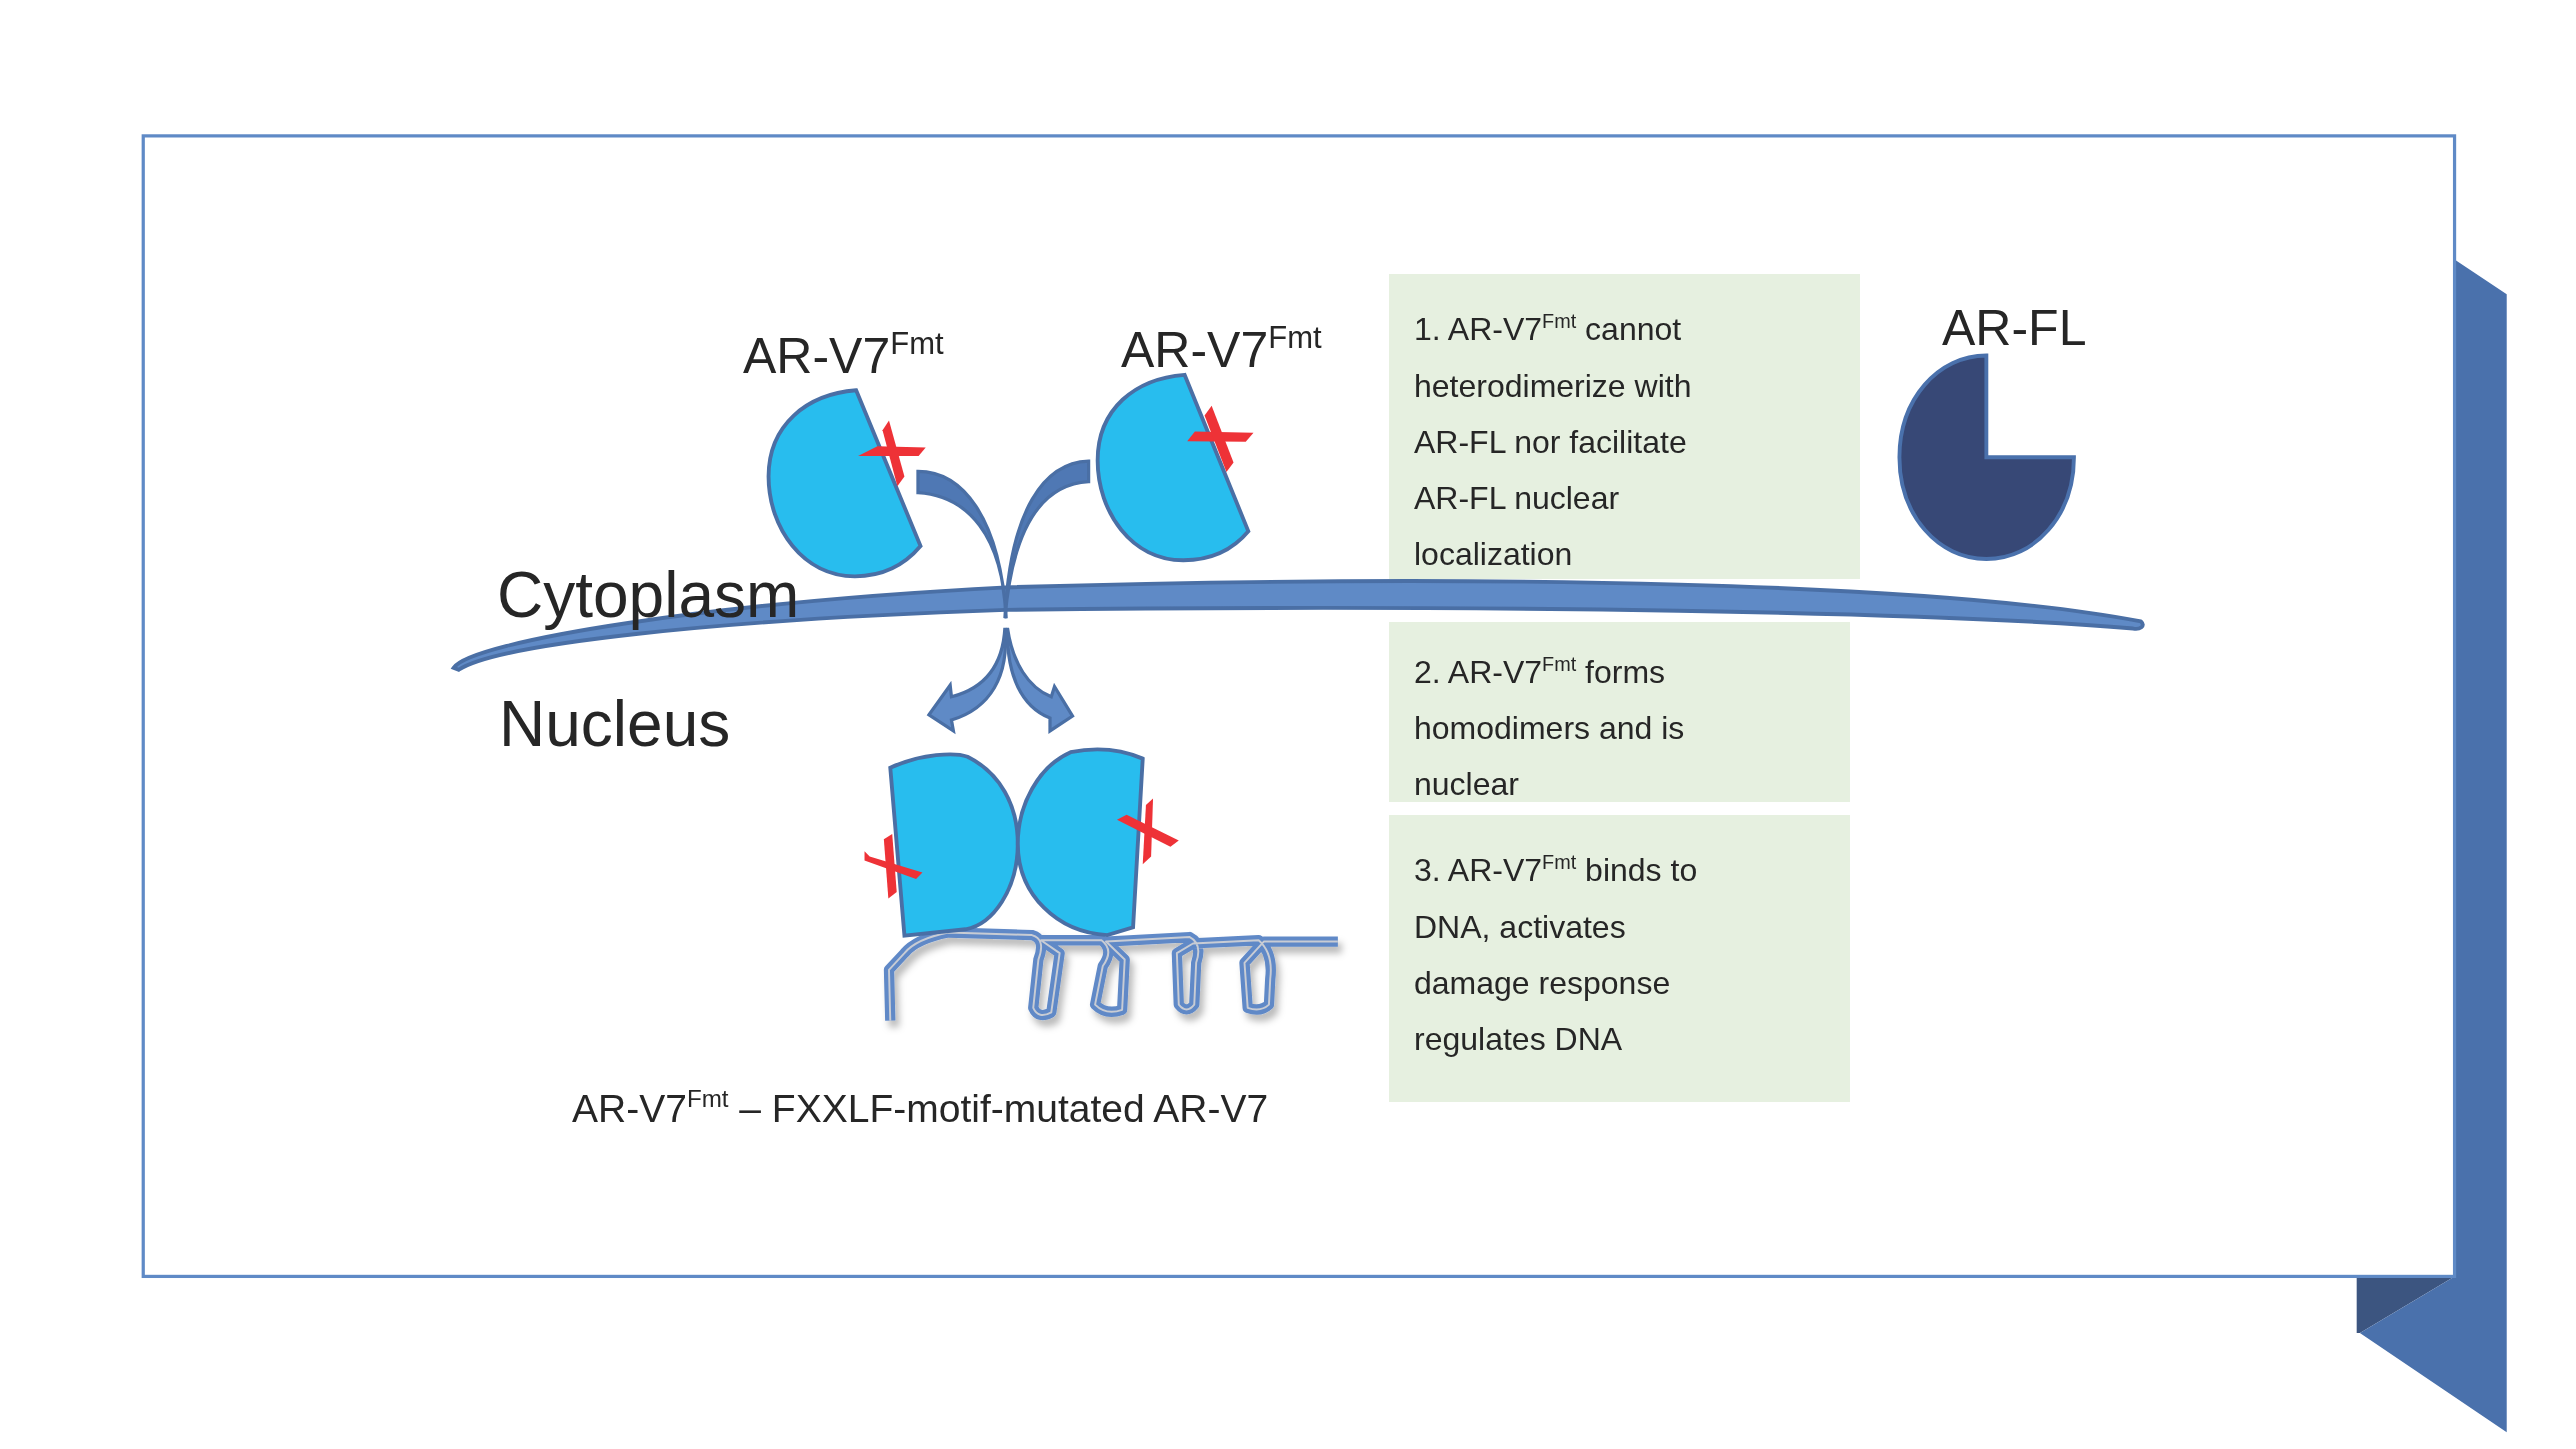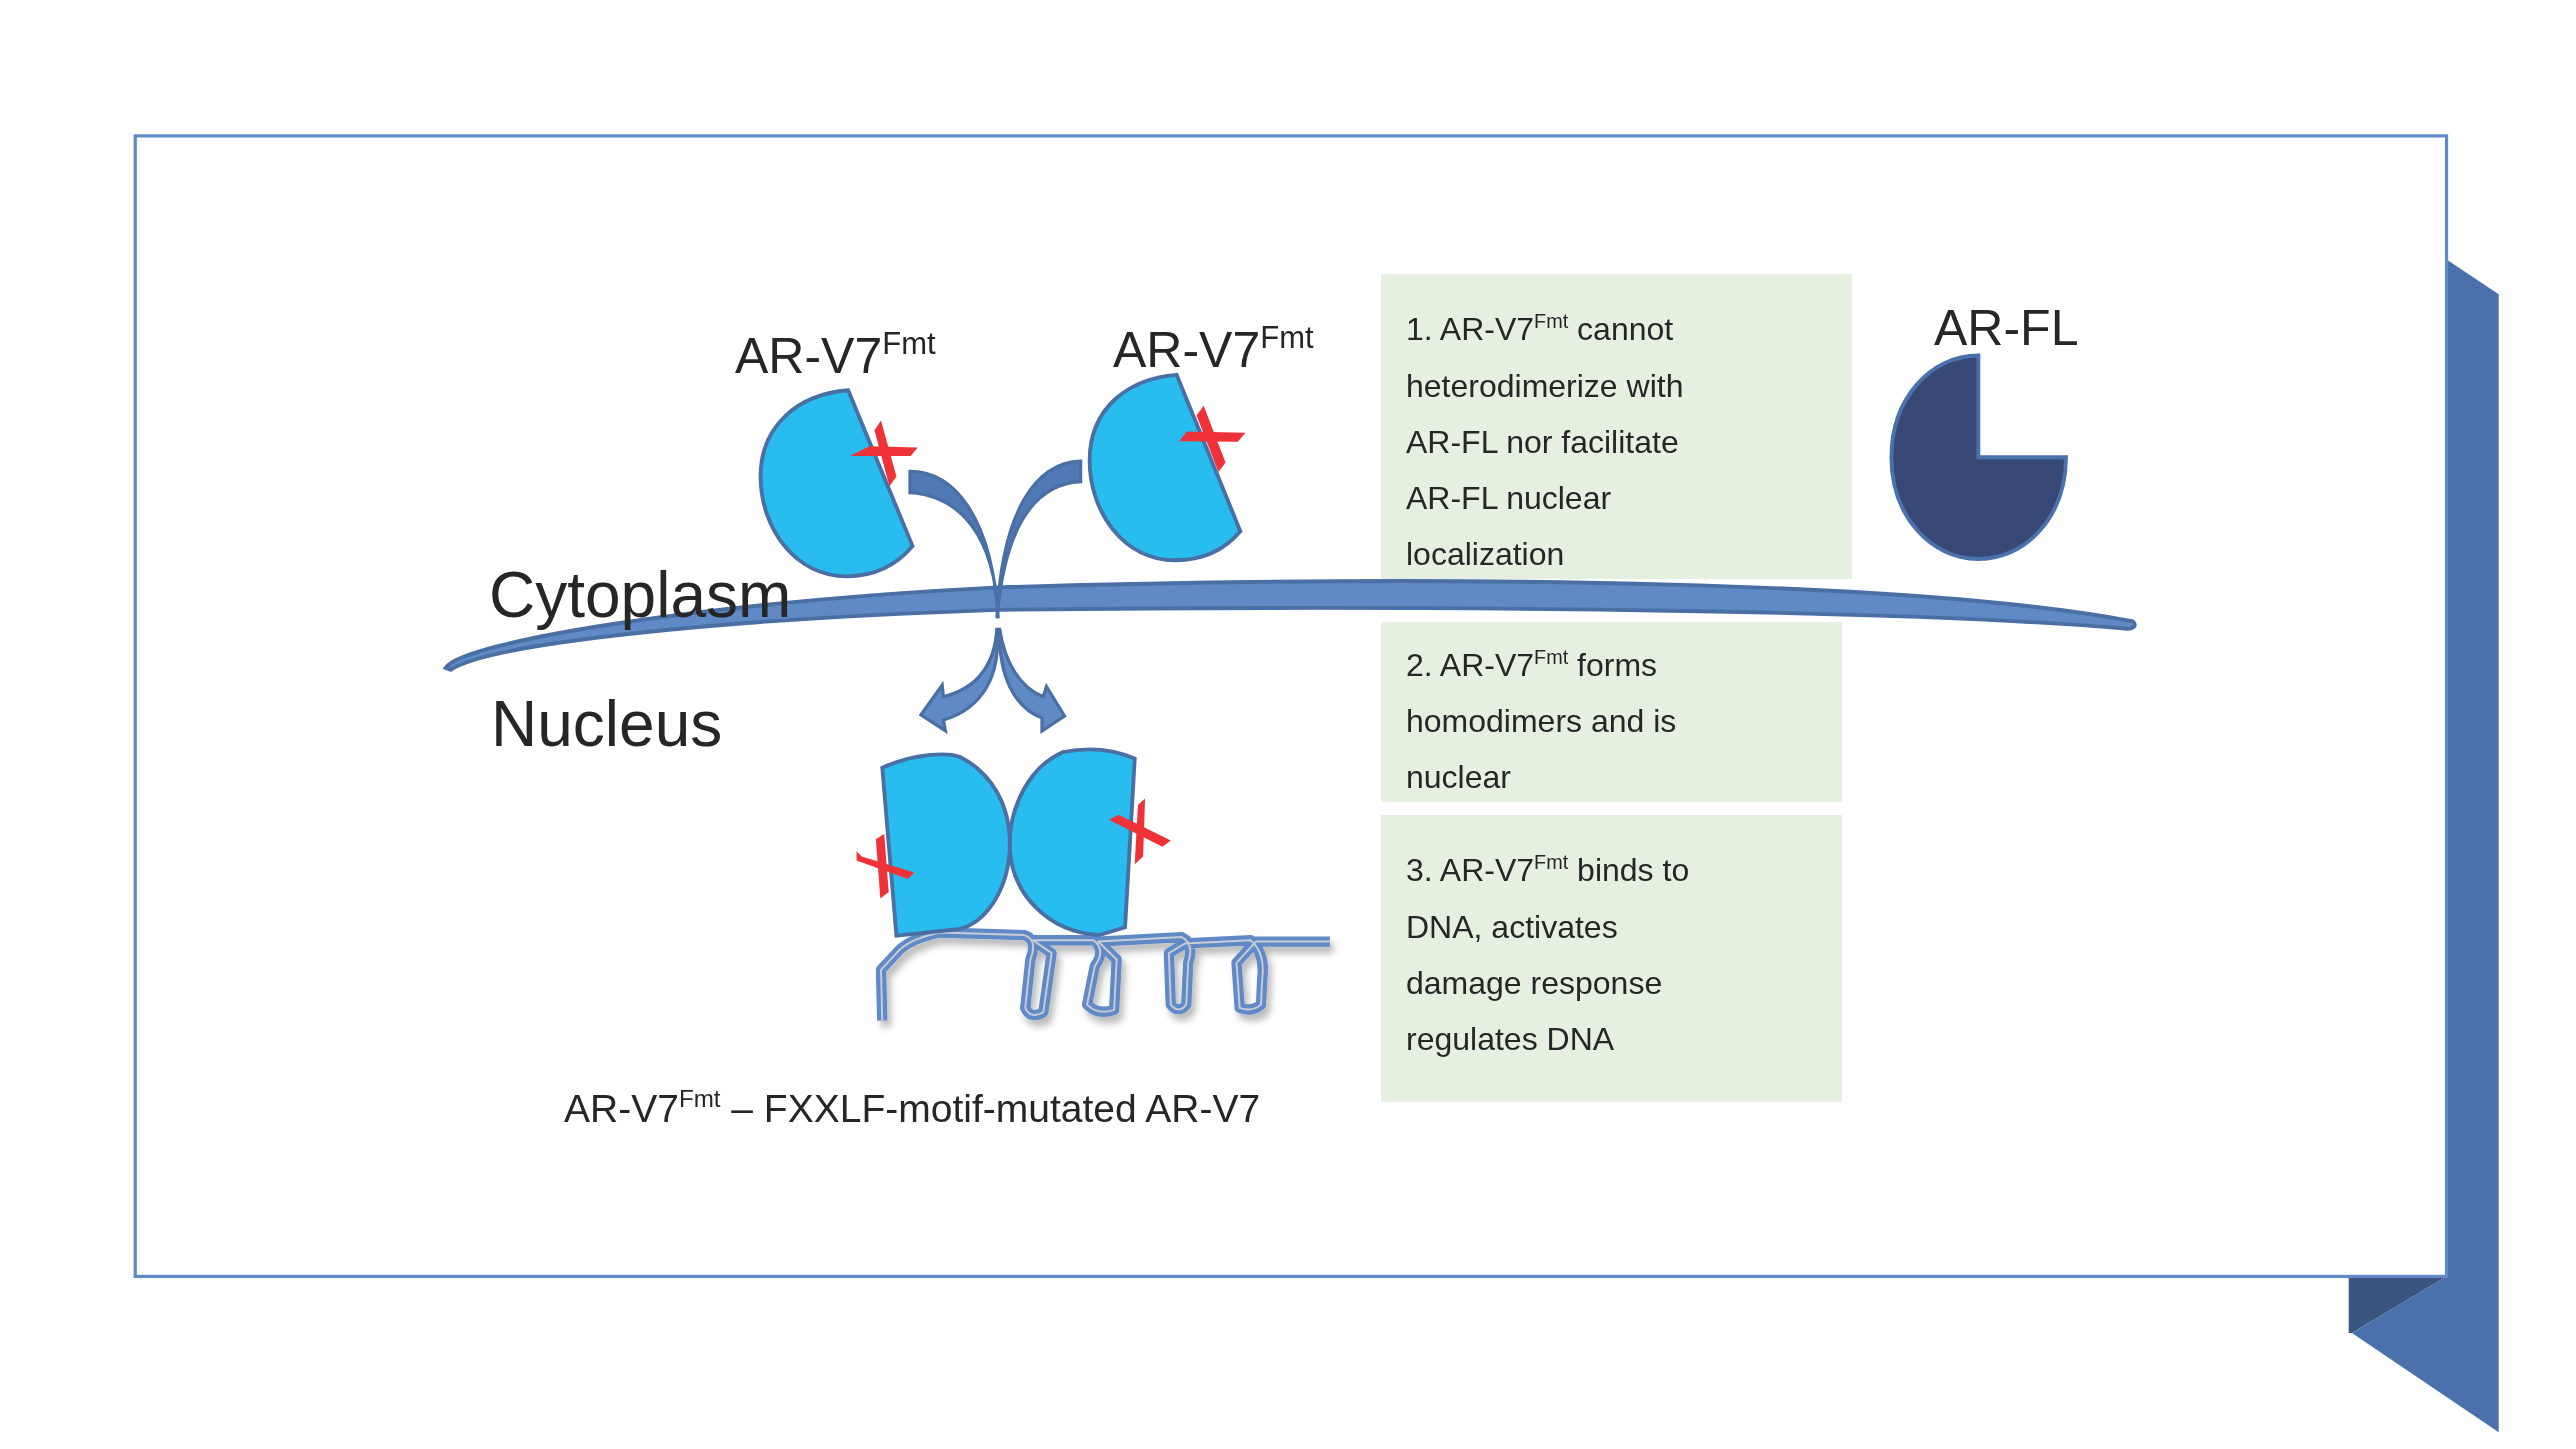--- a/index.html
+++ b/index.html
@@ -1,18 +1,18 @@
 <!DOCTYPE html>
 <html style="font-size:10.3px"><head>
 <meta charset="utf-8">
 <style>
   html, body { margin: 0; padding: 0; background: #ffffff; }
   body { width: 2576px; height: 1449px; position: relative; overflow: hidden;
          font-family: "Liberation Sans", sans-serif; color: #262626; }
-  #stage { position: absolute; left: 0; top: 0; width: 2548px; height: 1449px; }
+  #stage { position: absolute; left: 8px; top: 0; width: 2548px; height: 1449px; }
   .txt { position: absolute; white-space: nowrap; color: #262626;
          font-family: "Liberation Sans", sans-serif; line-height: 1; }
   .sup { font-size: 0.62em; vertical-align: 0.62em; }
   .label-big { font-size: 50px; }
   .label-mid { font-size: 64px; }
   .caption { font-size: 39px; }
   .box { position: absolute; background: #e6f0e0; box-sizing: border-box; }
   .box .line { display: block; font-size: 32px; line-height: 56px; white-space: nowrap;
                font-family: "Liberation Sans", sans-serif; color: #262626; }
 </style>
@@ -107,21 +107,21 @@
 </div>
 
 <div class="box" style="left: 1381px; top: 274px; width: 471px; height: 305px; padding: 19.3px 0px 0px 25px; background: rgb(230, 240, 224);">
   <span class="line"><span>1. AR-V7</span><span class="sup">Fmt</span><span> cannot</span></span>
   <span class="line">heterodimerize with</span>
   <span class="line">AR-FL nor facilitate</span>
   <span class="line">AR-FL nuclear</span>
   <span class="line">localization</span>
 </div>
 
-<div class="box" style="left: 1381px; top: 622px; width: 461px; height: 180px; padding: 7px 0px 0px 25px; background: rgb(230, 240, 224);">
+<div class="box" style="left: 1381px; top: 622px; width: 461px; height: 180px; padding: 14px 0px 0px 25px; background: rgb(230, 240, 224);">
   <span class="line"><span>2. AR-V7</span><span class="sup">Fmt</span><span> forms</span></span>
   <span class="line">homodimers and is</span>
   <span class="line">nuclear</span>
 </div>
 
 <div class="box" style="left: 1381px; top: 815px; width: 461px; height: 287px; padding: 19.3px 0px 0px 25px; background: rgb(230, 240, 224);">
   <span class="line"><span>3. AR-V7</span><span class="sup">Fmt</span><span> binds to</span></span>
   <span class="line">DNA, activates</span>
   <span class="line">damage response</span>
   <span class="line">regulates DNA</span>

